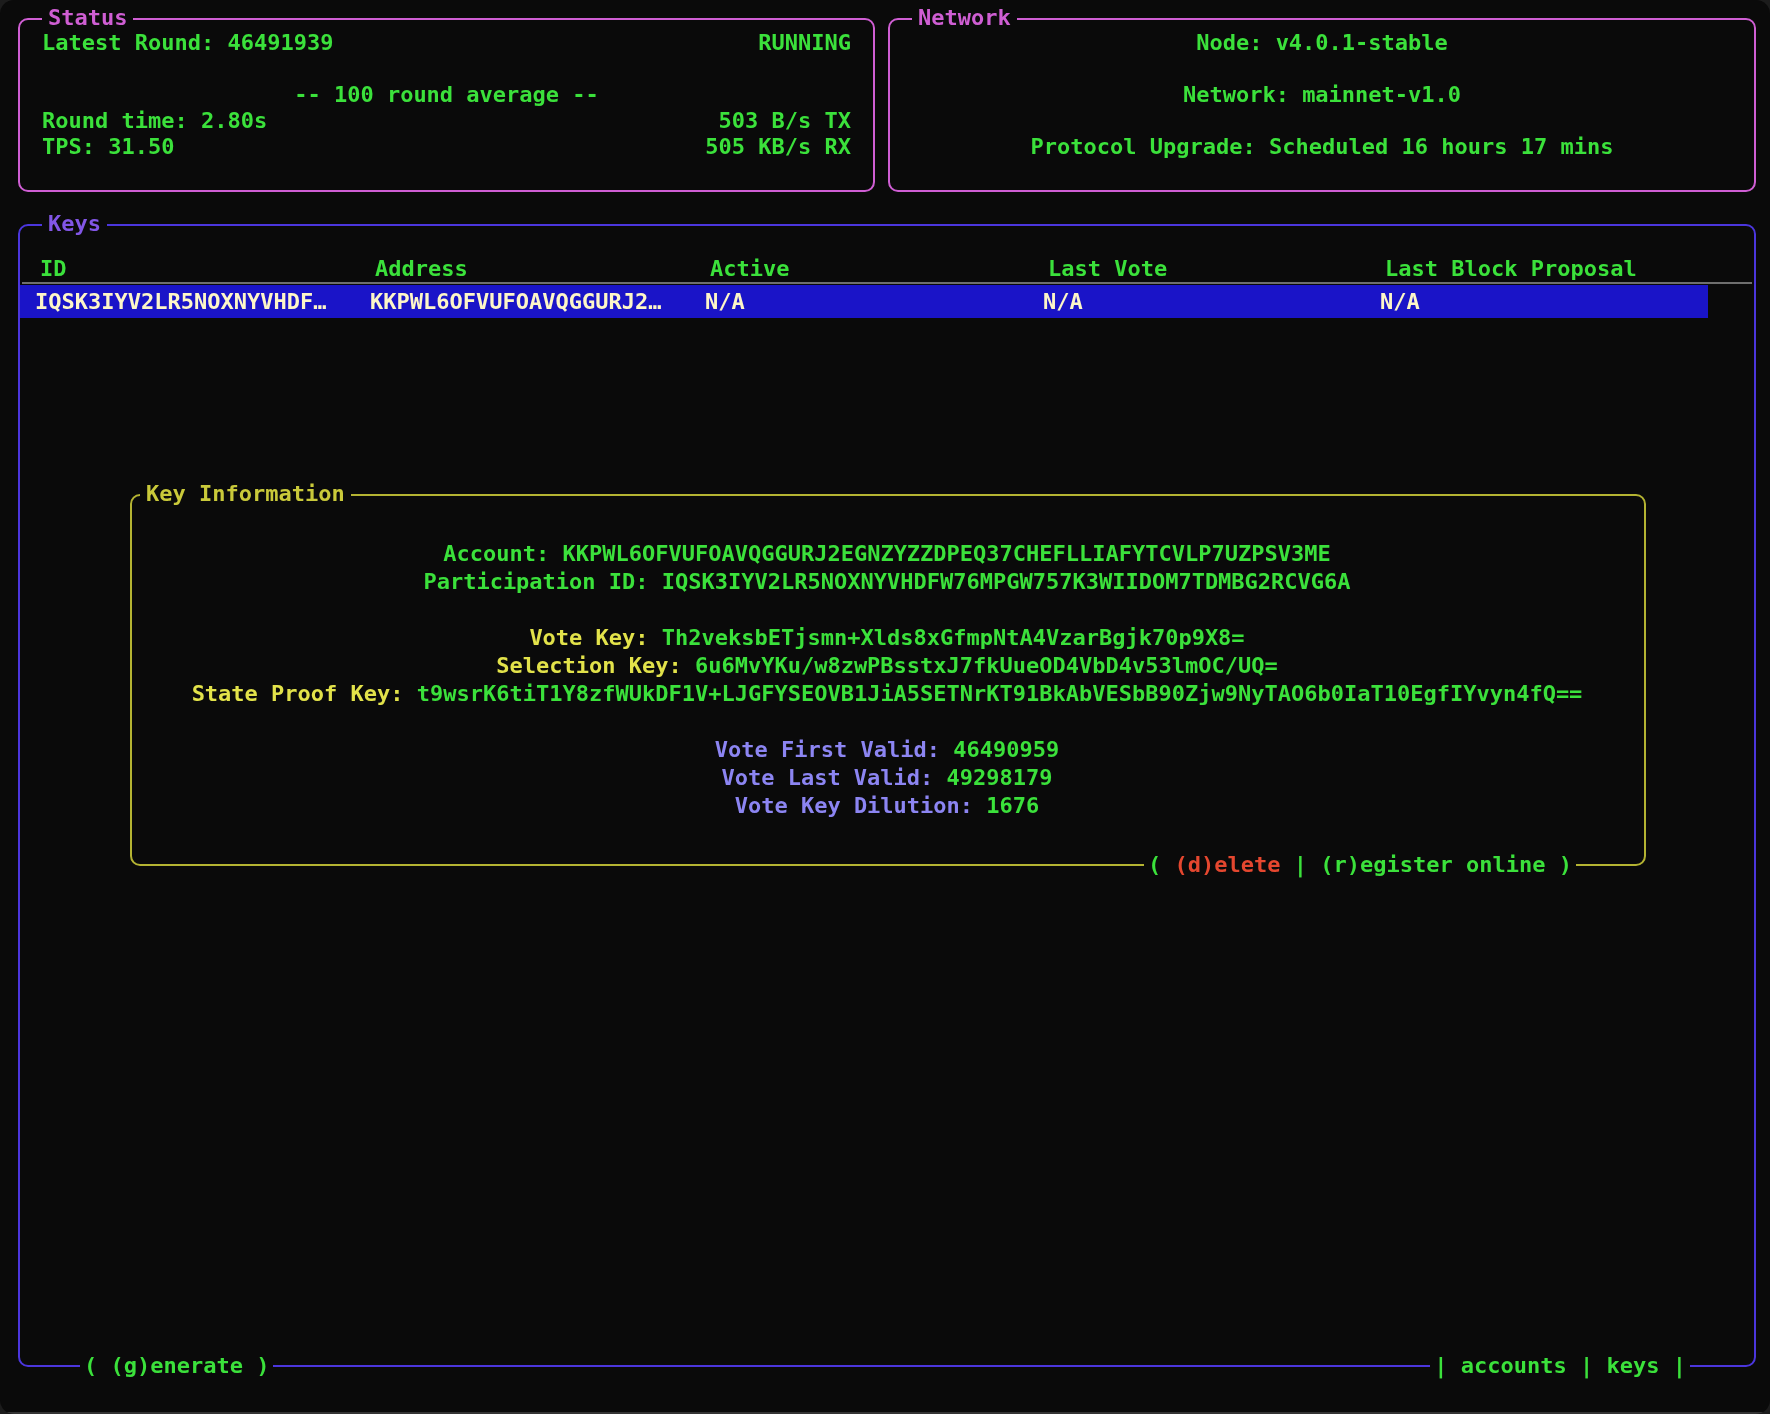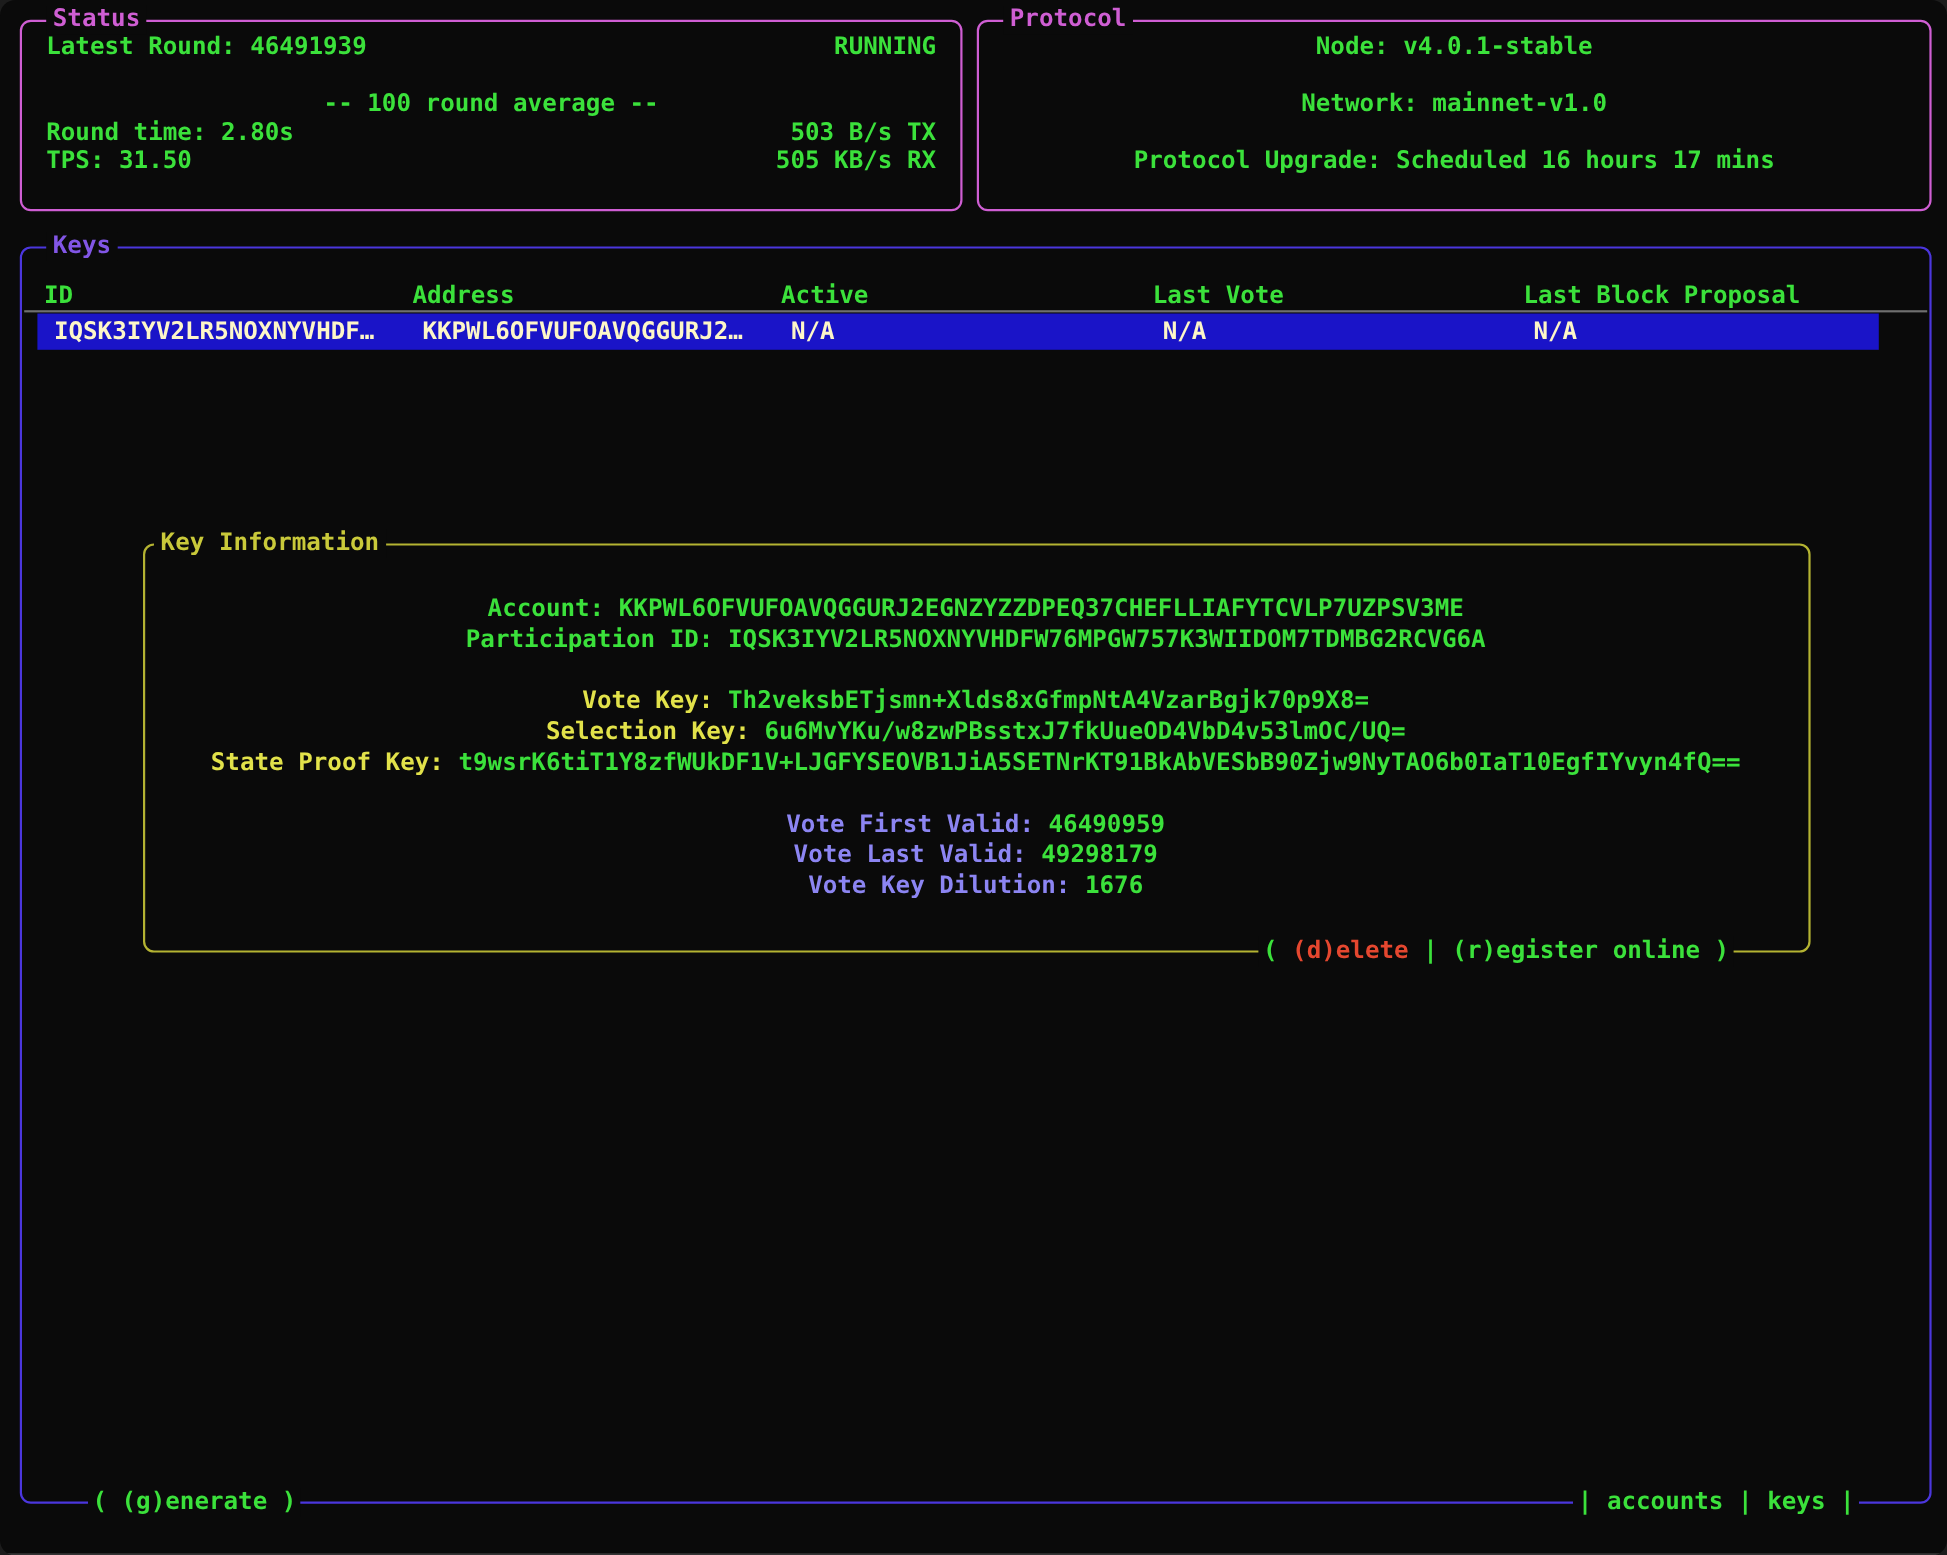--- a/index.html
+++ b/index.html
@@ -24,21 +24,21 @@
   .line { line-height:26px; height:26px; white-space:pre;text-align:center; }
   .spread { display:flex; justify-content:space-between; }
 
   .keys-box { left:18px; top:224px; width:1734px; height:1139px; border-color:var(--blue,#4b36dd); }
   .keys-box > .box-title { color:var(--violet,#8256e6); }
 
   .th { position:absolute; top:30px; line-height:26px; white-space:pre; color:var(--green,#3be13b); }
   .c1{left:20px} .c2{left:355px} .c3{left:690px} .c4{left:1028px} .c5{left:1365px}
   .separator { position:absolute; top:56px; left:2px; right:2px; height:2px; background:var(--separator,#6f6f6f); }
 
-  .sel-row { position:absolute; top:59px; left:14px; right:46px; height:33px; background:var(--row_bg,#1a14c8); color:var(--row_fg,#fdf6c8); cursor:pointer; }
+  .sel-row { position:absolute; top:59px; left:0; right:46px; height:33px; background:var(--row_bg,#1a14c8); color:var(--row_fg,#fdf6c8); cursor:pointer; }
   .sel-row .td { position:absolute; top:0; line-height:33px; white-space:pre; }
   .td.c1{left:15px} .td.c2{left:350px} .td.c3{left:685px} .td.c4{left:1023px} .td.c5{left:1360px}
 
   .keyinfo-box { position:absolute; left:110px; top:268px; width:1512px; height:368px; border:2px solid var(--olive,#b4b332); border-radius:10px; }
   .keyinfo-box > .box-title { color:var(--yellow_title,#c9c93a); left:8px; }
   .keyinfo-content { padding:44px 20px 0 18px; }
   .keyinfo-content .line { line-height:28px; height:28px; }
   .ylabel { color:var(--yellow,#e2e24a); }
   .plabel { color:var(--periwinkle,#8c85f2); }
   .val    { color:var(--green,#3be13b); }
@@ -61,21 +61,21 @@
     <div class="box-content">
         <div class="line spread"><span>Latest Round: 46491939</span><span>RUNNING</span></div>
         <div class="line"></div>
         <div class="line"><span>-- 100 round average --</span></div>
         <div class="line spread"><span>Round time: 2.80s</span><span>503 B/s TX</span></div>
         <div class="line spread"><span>TPS: 31.50</span><span>505 KB/s RX</span></div>
       </div>
   </div>
 
   <div class="tui-box protocol-box">
-    <span class="box-title">Protocol</span>
+    <span class="box-title">Network</span>
     <div class="box-content">
         <div class="line"><span>Node: v4.0.1-stable</span></div>
         <div class="line"></div>
         <div class="line"><span>Network: mainnet-v1.0</span></div>
         <div class="line"></div>
         <div class="line"><span>Protocol Upgrade: Scheduled 16 hours 17 mins</span></div>
       </div>
   </div>
 
   <div class="tui-box keys-box">

